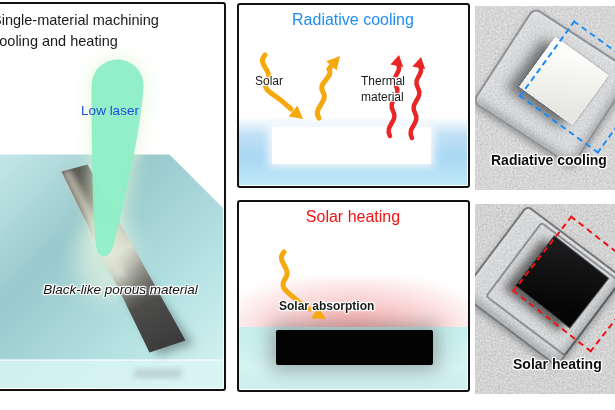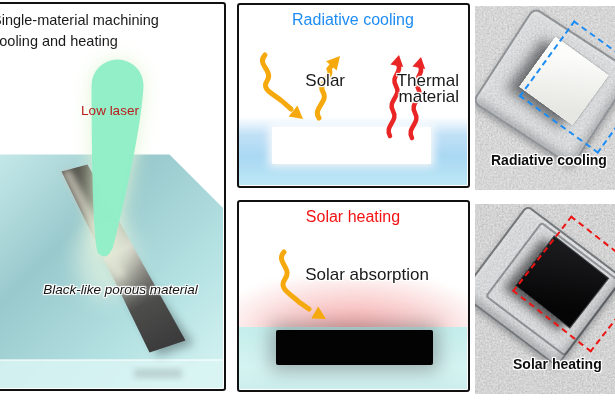--- a/index.html
+++ b/index.html
@@ -15,33 +15,33 @@
   .abs{position:absolute;}
   .halo{
     text-shadow:-1px -1px 0 #fff,1px -1px 0 #fff,-1px 1px 0 #fff,
                  1px 1px 0 #fff,0 0 3px #fff,0 0 3px #fff;
   }
   svg{display:block;}
   
   #left-panel{left:-16px;top:2px;width:242px;height:389px;}
   #lp-title{left:6px;top:6px;font-size:14.5px;line-height:21px;color:#1a1a1a;white-space:nowrap;}
   #lp-laser-label{left:64px;top:97px;width:120px;text-align:center;
-    font-size:13.5px;line-height:19px;color:#b91c1c;z-index:4;}
+    font-size:13.5px;line-height:19px;color:#1d4ed8;z-index:4;}
   #lp-material-label{left:16px;top:278px;width:237px;text-align:center;
     font-size:13.5px;color:#141414;z-index:4;font-style:italic;}
   #lp-art{left:0;top:0;z-index:1;}
   
   #cooling-panel{left:237px;top:3px;width:233px;height:185px;}
   #heating-panel{left:237px;top:200px;width:233px;height:192px;}
   .mid-title{left:0;top:6px;width:228px;text-align:center;font-size:16px;font-weight:400;z-index:5;}
   .sky{left:0;top:112px;width:228px;height:68px;z-index:1;
     background:linear-gradient(180deg,rgba(199,228,248,0) 0%,rgba(190,223,246,.95) 26%,#aad8f3 58%,#bde8f6 100%);}
   #cool-bar{left:33px;top:122px;width:159px;height:37px;background:#fff;z-index:2;border-radius:1px;
     box-shadow:0 0 9px 3px rgba(255,255,255,.95),0 2px 5px rgba(125,160,185,.35);}
-  .small-label{font-size:17px;line-height:16px;color:#1a1a1a;text-align:right;z-index:4;}
+  .small-label{font-size:12px;line-height:16px;color:#1a1a1a;text-align:left;z-index:4;}
   #cool-arrows,#heat-arrow{left:0;top:0;z-index:3;}
   #heat-glow{left:-12px;top:76px;width:252px;height:62px;z-index:1;filter:blur(3px);
     background:radial-gradient(ellipse at 50% 88%,rgba(246,148,148,.85) 0%,rgba(248,188,188,.5) 52%,rgba(255,232,232,0) 82%);}
   #heat-cyan{left:0;top:125px;width:228px;height:62px;z-index:1;
     background:linear-gradient(180deg,#c4eeec 0%,#d4f3f1 65%,#ccefed 100%);}
   #heat-bar{left:37px;top:128px;width:157px;height:35px;background:#030303;z-index:3;border-radius:2px;
     box-shadow:0 0 18px 6px rgba(104,110,112,.5);}
   
   .photo{position:absolute;width:158px;height:190px;overflow:hidden;background:#a4a4a4;}
   #photo-cooling{left:475px;top:6px;height:184px;}
@@ -133,36 +133,36 @@
       <path d="M 173,133 C 167,123 182,118 176,108 C 170,98 185,93 179,83 C 173,73 186,69 181,61"></path>
     </g>
     <g fill="#e92525" stroke="none">
       <polygon points="160,50 164.2,62.1 151.4,59.5"></polygon>
       <polygon points="182,52 186.2,64.1 173.4,61.5"></polygon>
     </g>
   </svg>
   <div class="abs small-label halo" style="left:16px;top:68px;width:90px;">
     <div>Solar</div>
   </div>
-  <div class="abs small-label halo" style="left:130px;top:68px;width:90px;">
+  <div class="abs small-label halo" style="left:122px;top:68px;width:90px;">
     <div>Thermal</div>
     <div>material</div>
   </div>
 </div>
 
 <div class="panel" id="heating-panel">
   <div class="abs mid-title" style="color:#f31212;">Solar heating</div>
   <div class="abs" id="heat-glow"></div>
   <div class="abs" id="heat-cyan"></div>
   <div class="abs" id="heat-bar"></div>
   <svg id="heat-arrow" class="abs" width="228" height="187" viewBox="0 0 228 187">
     <path d="M 45,50 C 36,60 54,66 46,77 C 39,87 52,92 60,100 L 70,107" stroke="#f6a90c" stroke-width="5" fill="none" stroke-linecap="round"></path>
     <polygon points="87,117 72.2,116.6 79.2,104.4" fill="#f6a90c"></polygon>
   </svg>
-  <div class="abs small-label halo" style="left:40px;top:65px;width:150px;">Solar absorption</div>
+  <div class="abs small-label halo" style="left:40px;top:96px;width:150px;font-weight:bold;">Solar absorption</div>
 </div>
 
 <div class="photo" id="photo-cooling">
   <svg class="grain" width="158" height="184">
     <defs>
       <filter id="grain1" x="0" y="0" width="100%" height="100%">
         <feTurbulence type="fractalNoise" baseFrequency="0.55" numOctaves="3" seed="7"></feTurbulence>
         <feColorMatrix type="saturate" values="0"></feColorMatrix>
         <feComponentTransfer>
             <feFuncR type="linear" slope="0.5" intercept="0.42"></feFuncR>

